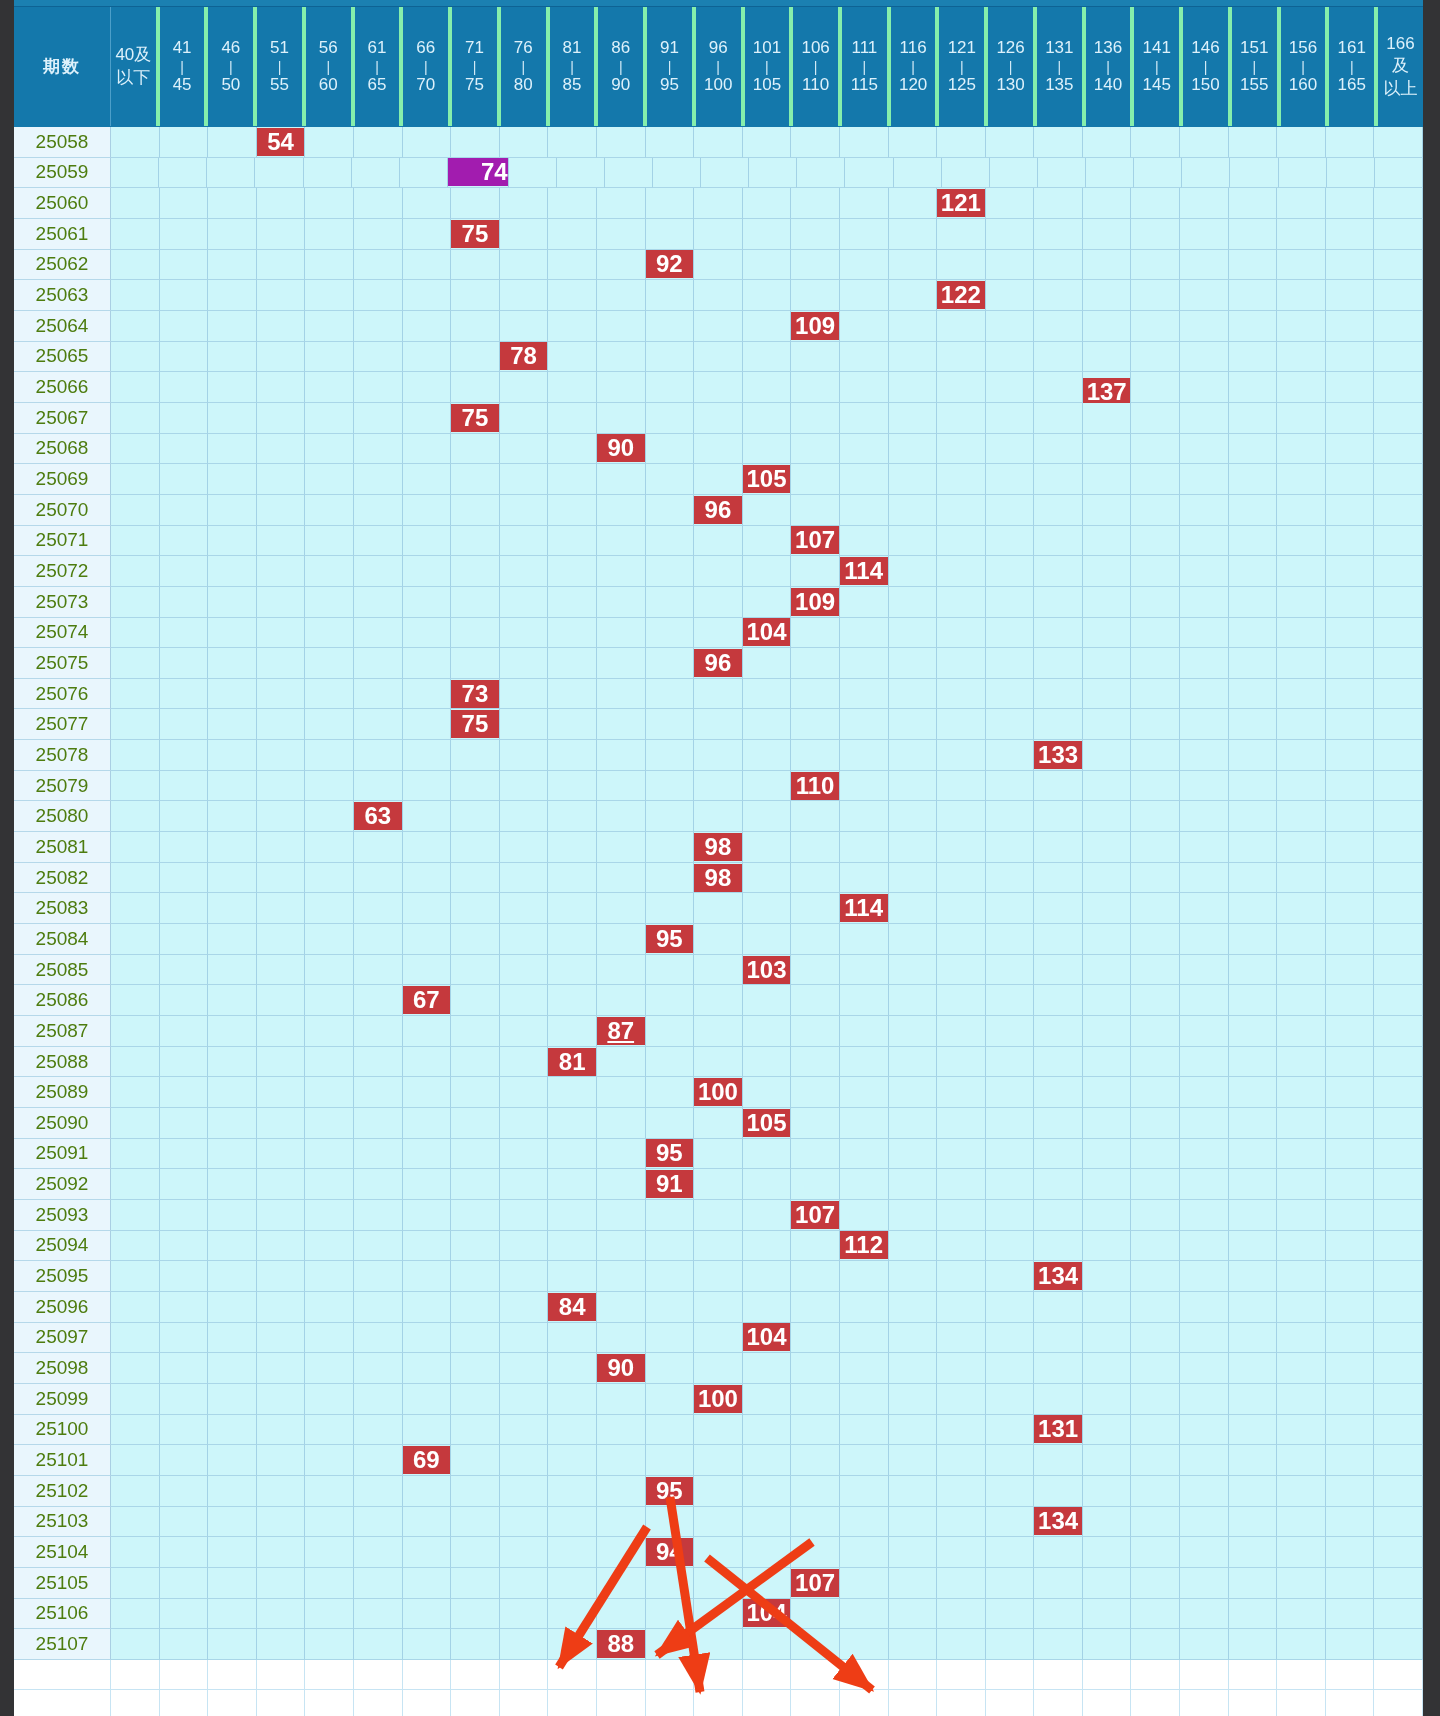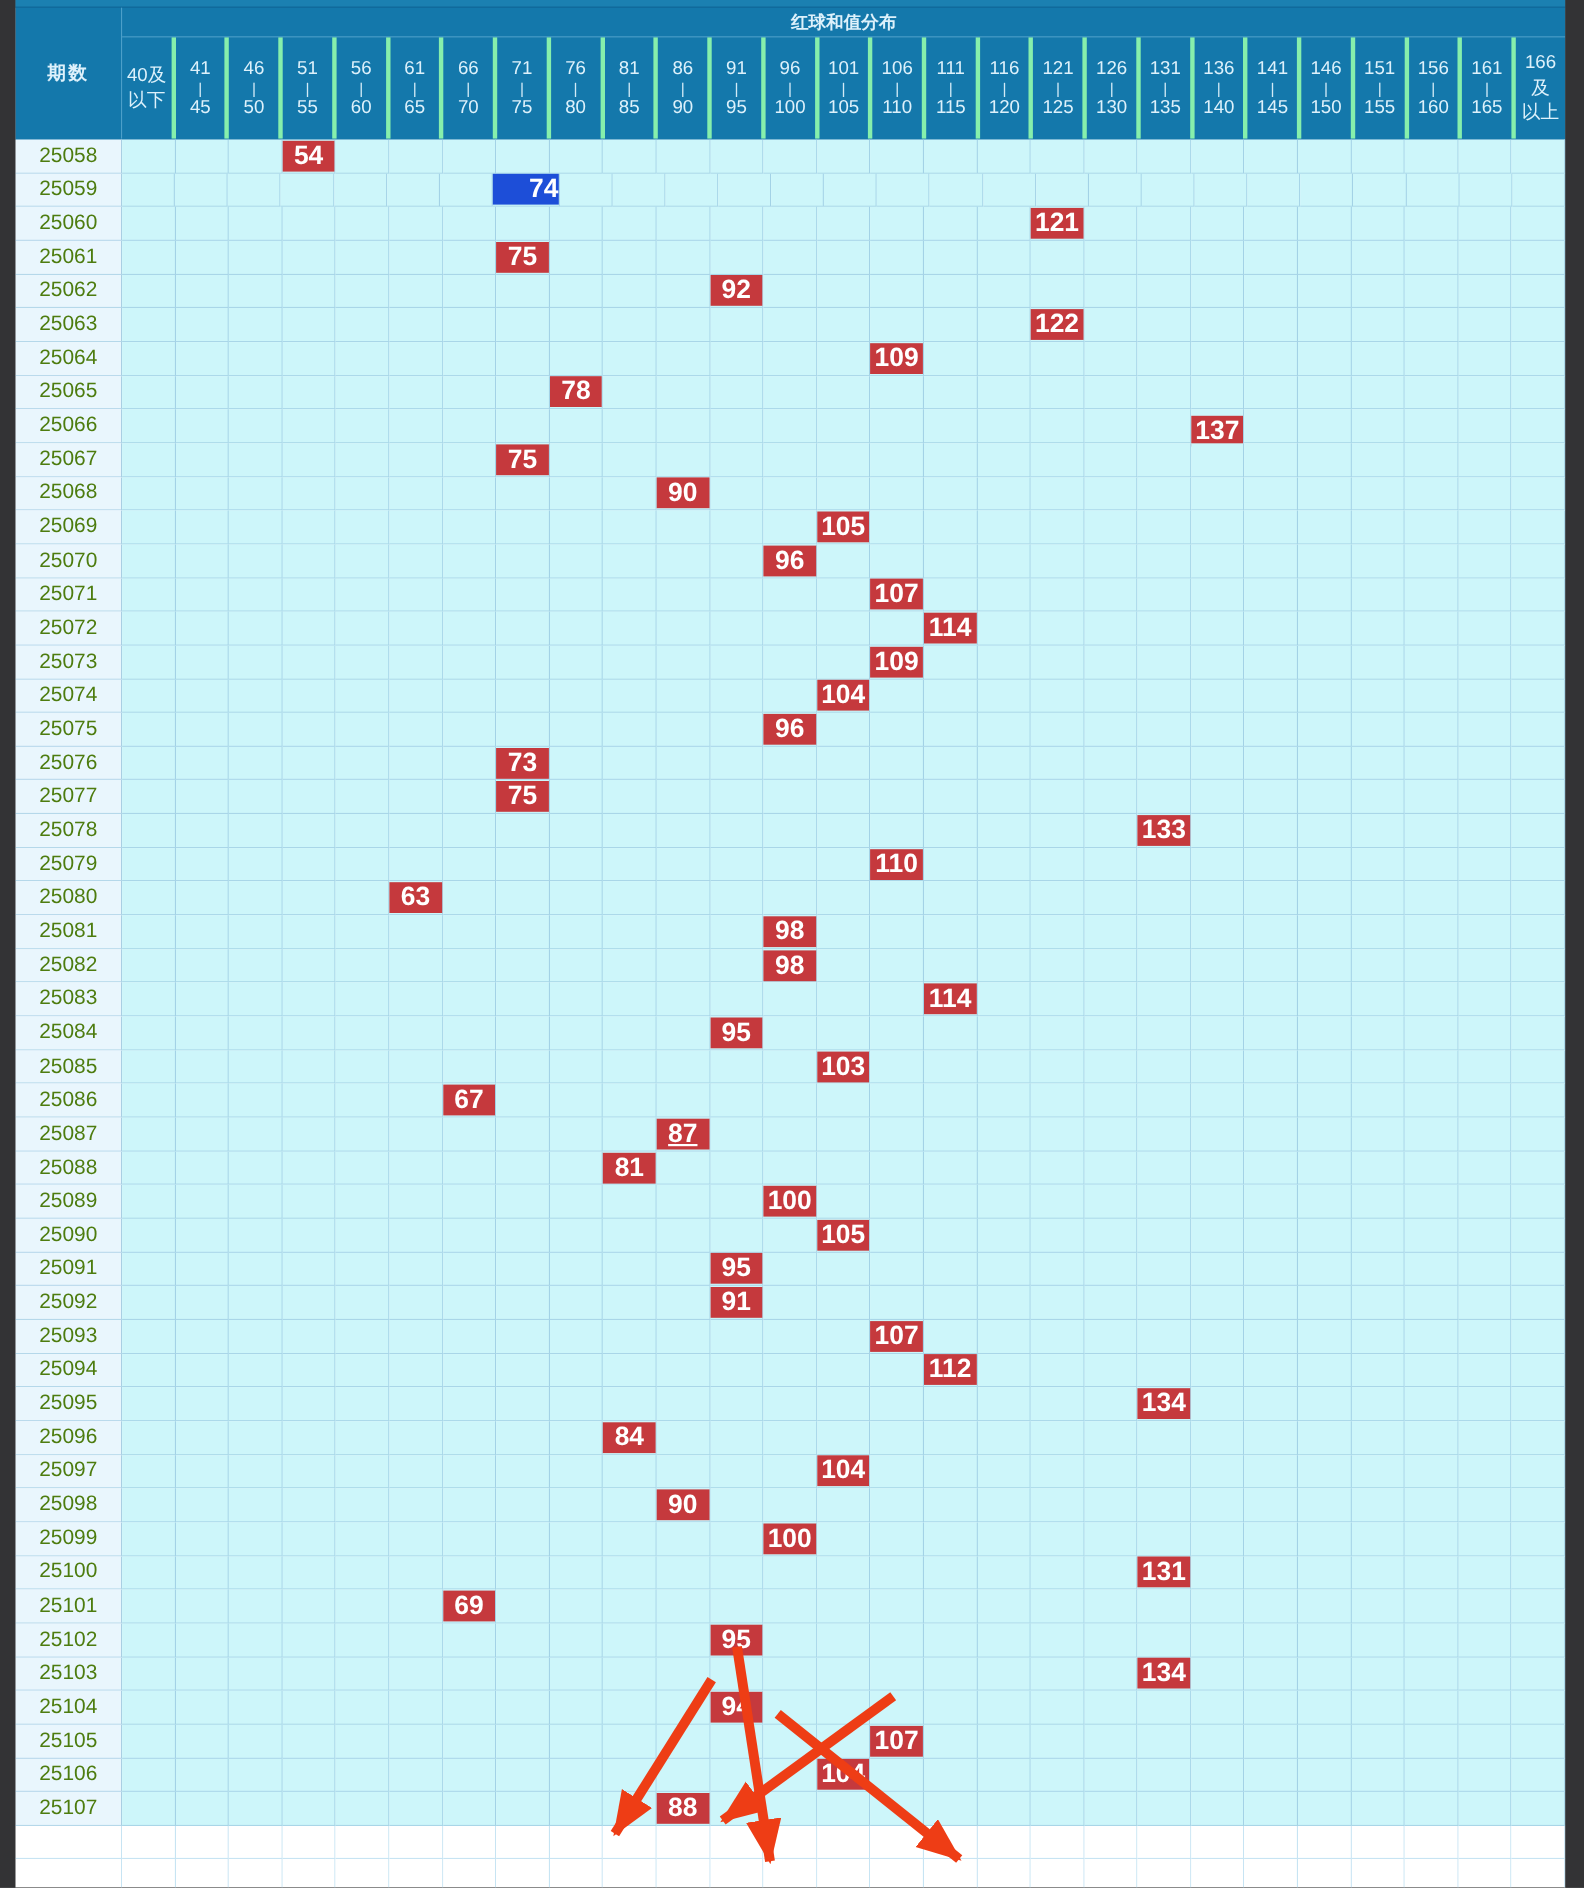--- a/index.html
+++ b/index.html
@@ -43,21 +43,20 @@
 <div class="canvas">
   <div class="edge-strip edge-left"></div>
   <div class="edge-strip edge-right"></div>
 
   <div class="table-area">
     <div class="header">
       <div class="sliver"></div>
       <div class="hbody">
         <div class="phead">期数</div>
         <div class="hright">
-          <div class="titlecell">红球和值分布</div>
           <div class="bins" id="bins-row">
               <div class="bin">
                 <div>40及</div>
                 <div>以下</div>
               </div>
               <div class="bin">
                 <div>41</div>
                 <div class="pipe">|</div>
                 <div>45</div>
               </div>
@@ -226,21 +225,21 @@
         <div class="row">
           <div class="pcell">25059</div>
           <div class="cell"></div>
           <div class="cell"></div>
           <div class="cell"></div>
           <div class="cell"></div>
           <div class="cell"></div>
           <div class="cell"></div>
           <div class="cell"></div>
           <div class="cell">
-            <div class="badge" style="background: #1d4ed8; padding-left: 33px;">74</div>
+            <div class="badge" style="background: #a21caf; padding-left: 33px;">74</div>
           </div>
           <div class="cell"></div>
           <div class="cell"></div>
           <div class="cell"></div>
           <div class="cell"></div>
           <div class="cell"></div>
           <div class="cell"></div>
           <div class="cell"></div>
           <div class="cell"></div>
           <div class="cell"></div>

